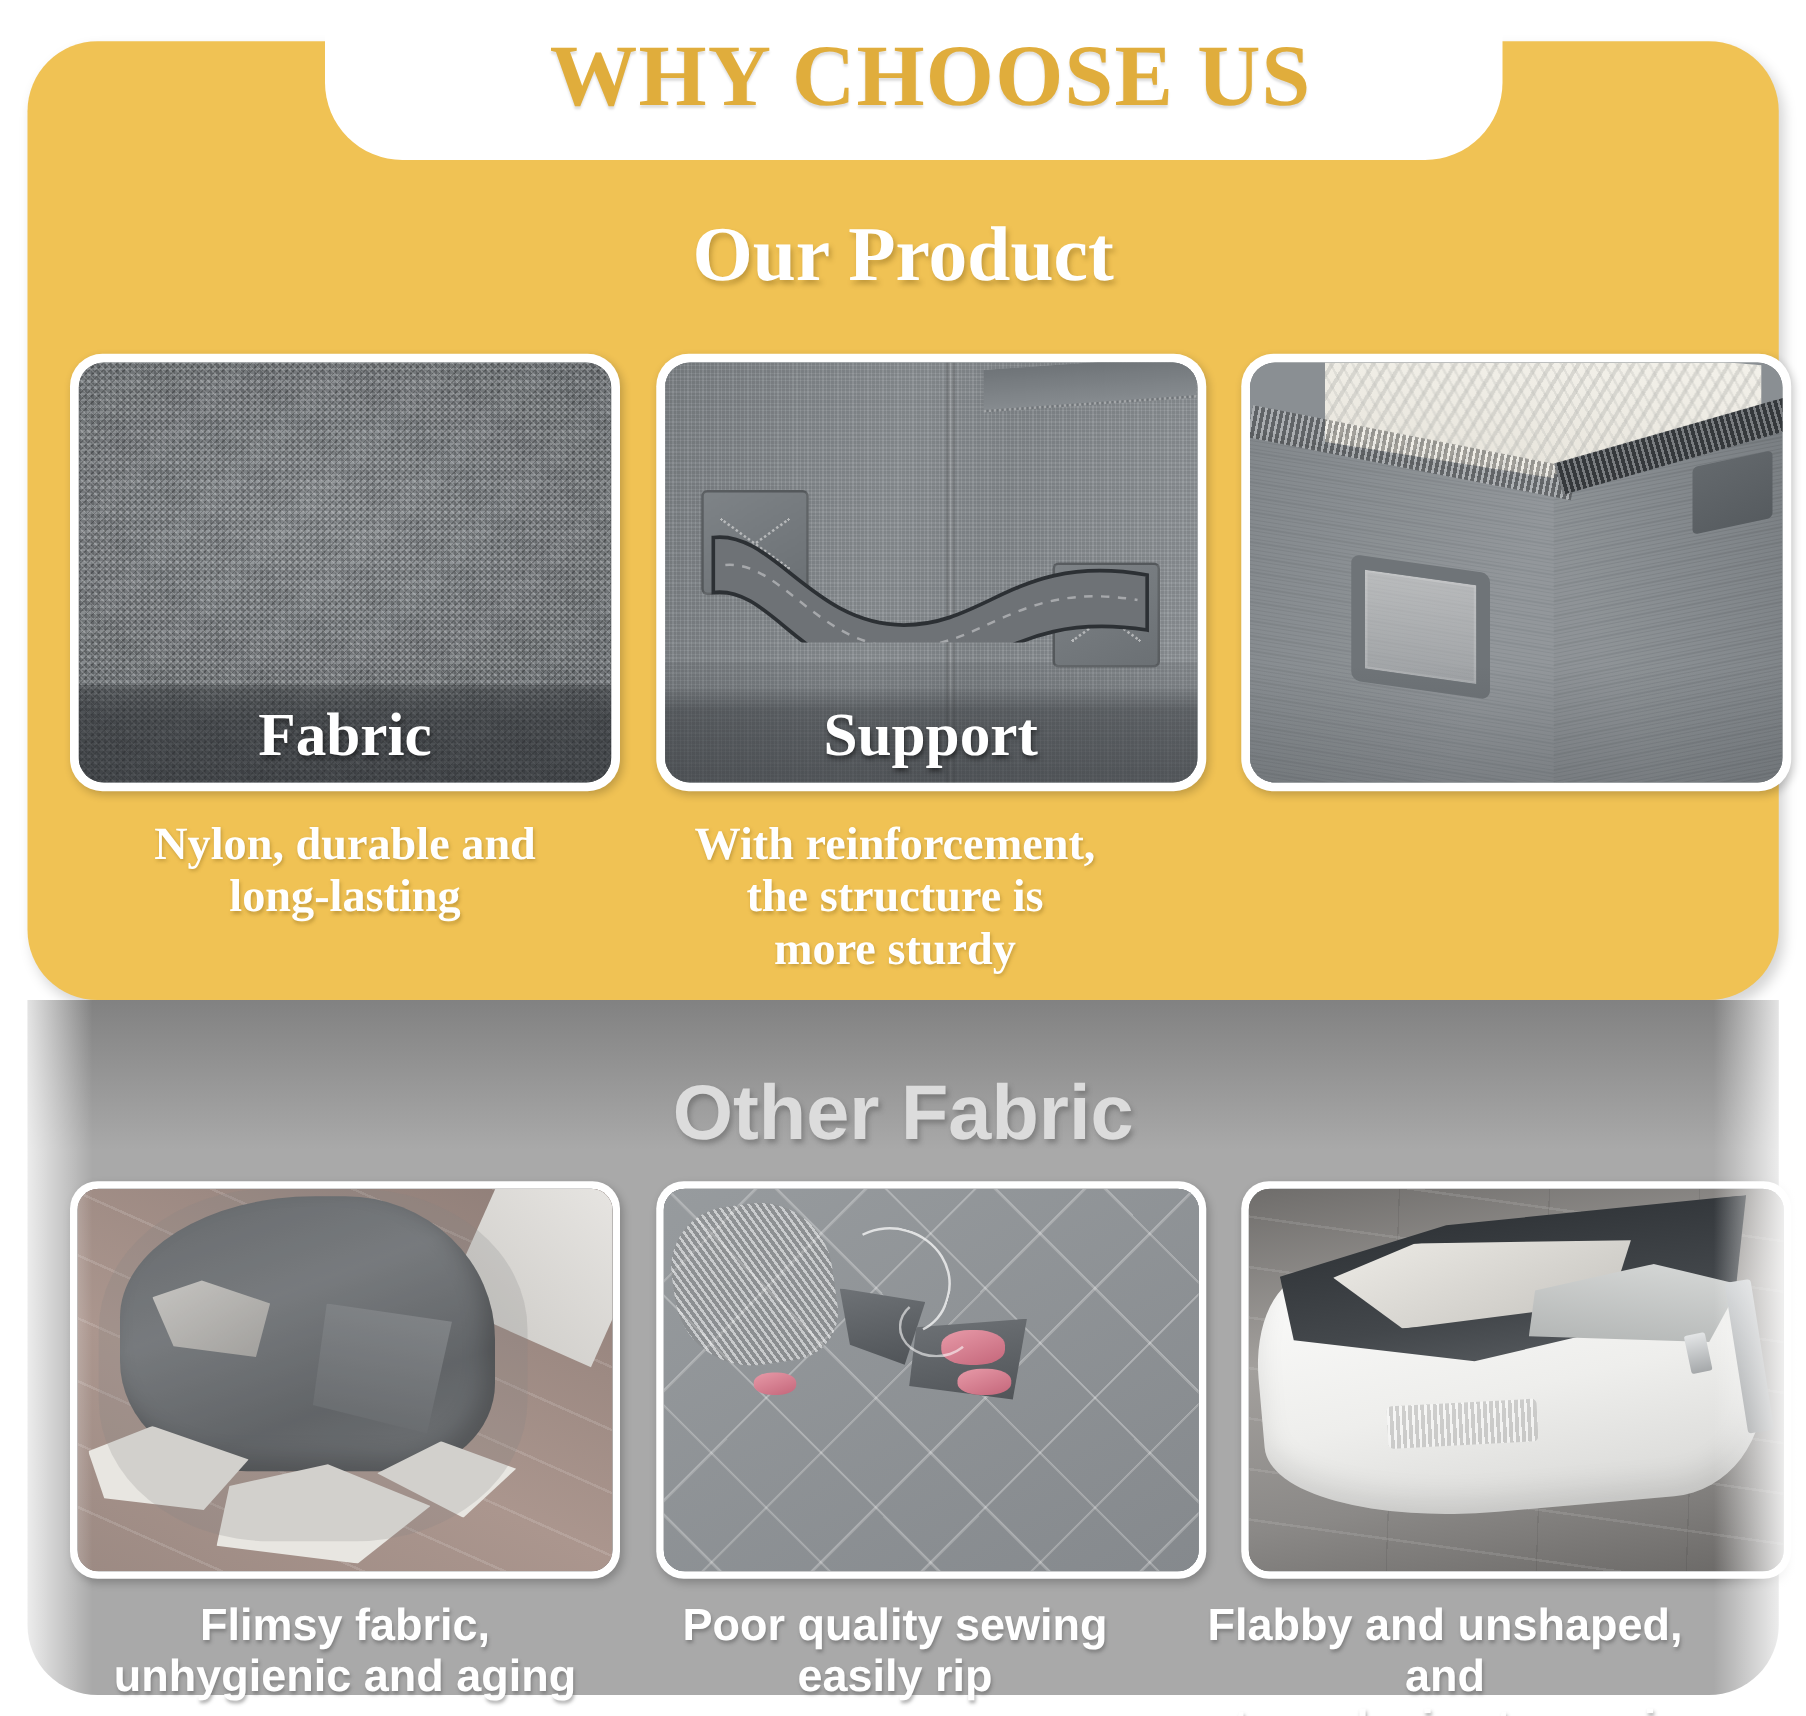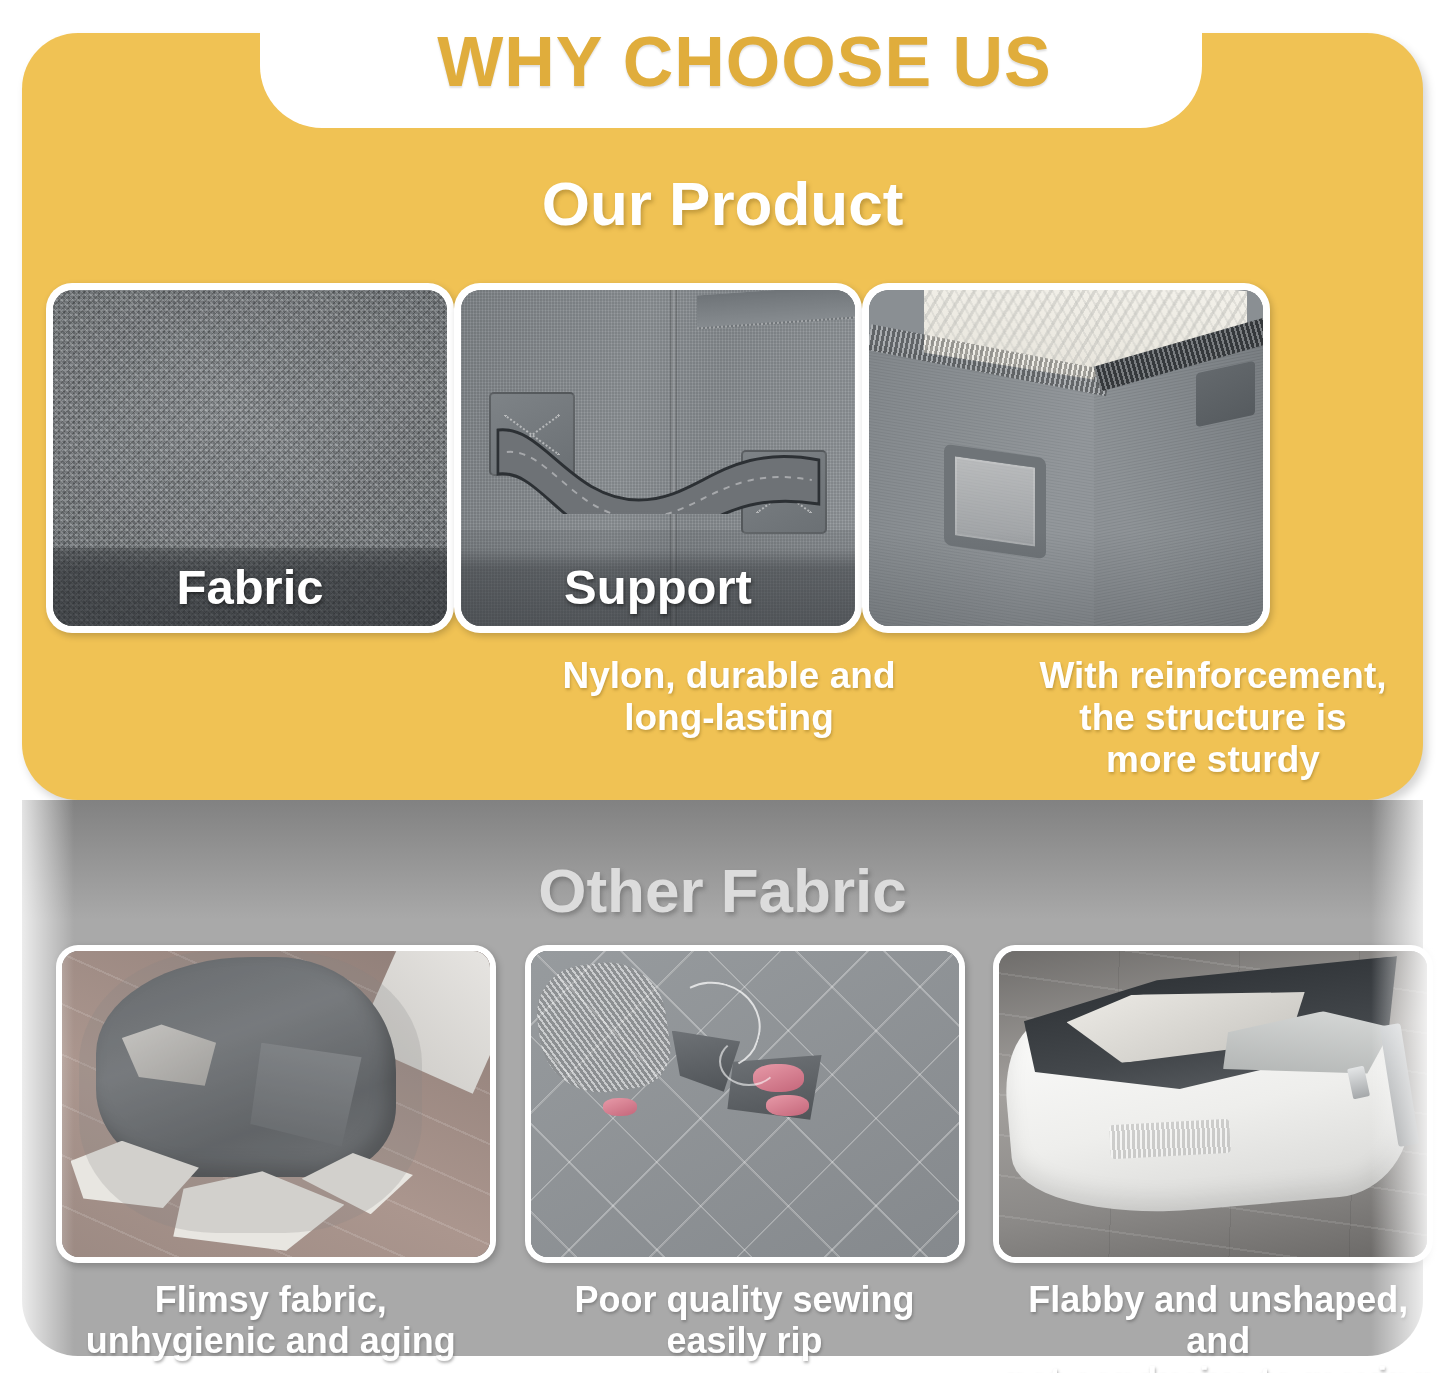--- a/index.html
+++ b/index.html
@@ -19,20 +19,21 @@
   }
 
   
   .our-panel {
     position:absolute;
     left:22px; top:33px;
     width:1401px; height:767px;
     background:#F0C254;
     border-radius:56px;
     box-shadow:4px 6px 10px rgba(0,0,0,0.17);
+    font-family:Liberation Serif, serif;
   }
 
   
   .notch {
     position:absolute;
     left:238px; top:-34px;
     width:942px; height:129px;
     background:#ffffff;
     border-bottom-left-radius:62px;
     border-bottom-right-radius:62px;
@@ -67,21 +68,21 @@
     text-shadow:2px 3px 4px rgba(120,90,20,0.38);
     line-height:1.0;
   }
 
   
   .tile-row {
     position:absolute;
     display:flex;
     justify-content:space-between;
   }
-  .tile-row.top { left:24px; top:250px; width:1224px; }
+  .tile-row.top { left:34px; top:250px; width:1377px; }
 
   .tile {
     position:relative;
     width:440px; height:350px;
     border-radius:26px;
     background:#ffffff;
     padding:7px;
     box-shadow:2px 3px 7px rgba(0,0,0,0.20);
   }
 
@@ -227,22 +228,21 @@
   .px-support .corner-shadow {
     position:absolute; left:0; right:0; bottom:0; height:28%;
     background:linear-gradient(180deg, rgba(40,44,48,0.0), rgba(40,44,48,0.22));
     z-index:5;
   }
 
   
   .cap-row {
     position:absolute;
     display:flex;
-    justify-content:flex-end;
-    gap:44px;
+    justify-content:flex-start;
   }
   .cap-row.top { left:34px; top:622px; width:1377px; }
   .caption {
     width:440px;
     text-align:center;
     font-size:37px;
     font-weight:bold;
     line-height:1.13;
     color:#ffffff;
     text-shadow:1px 2px 3px rgba(130,98,25,0.40);

